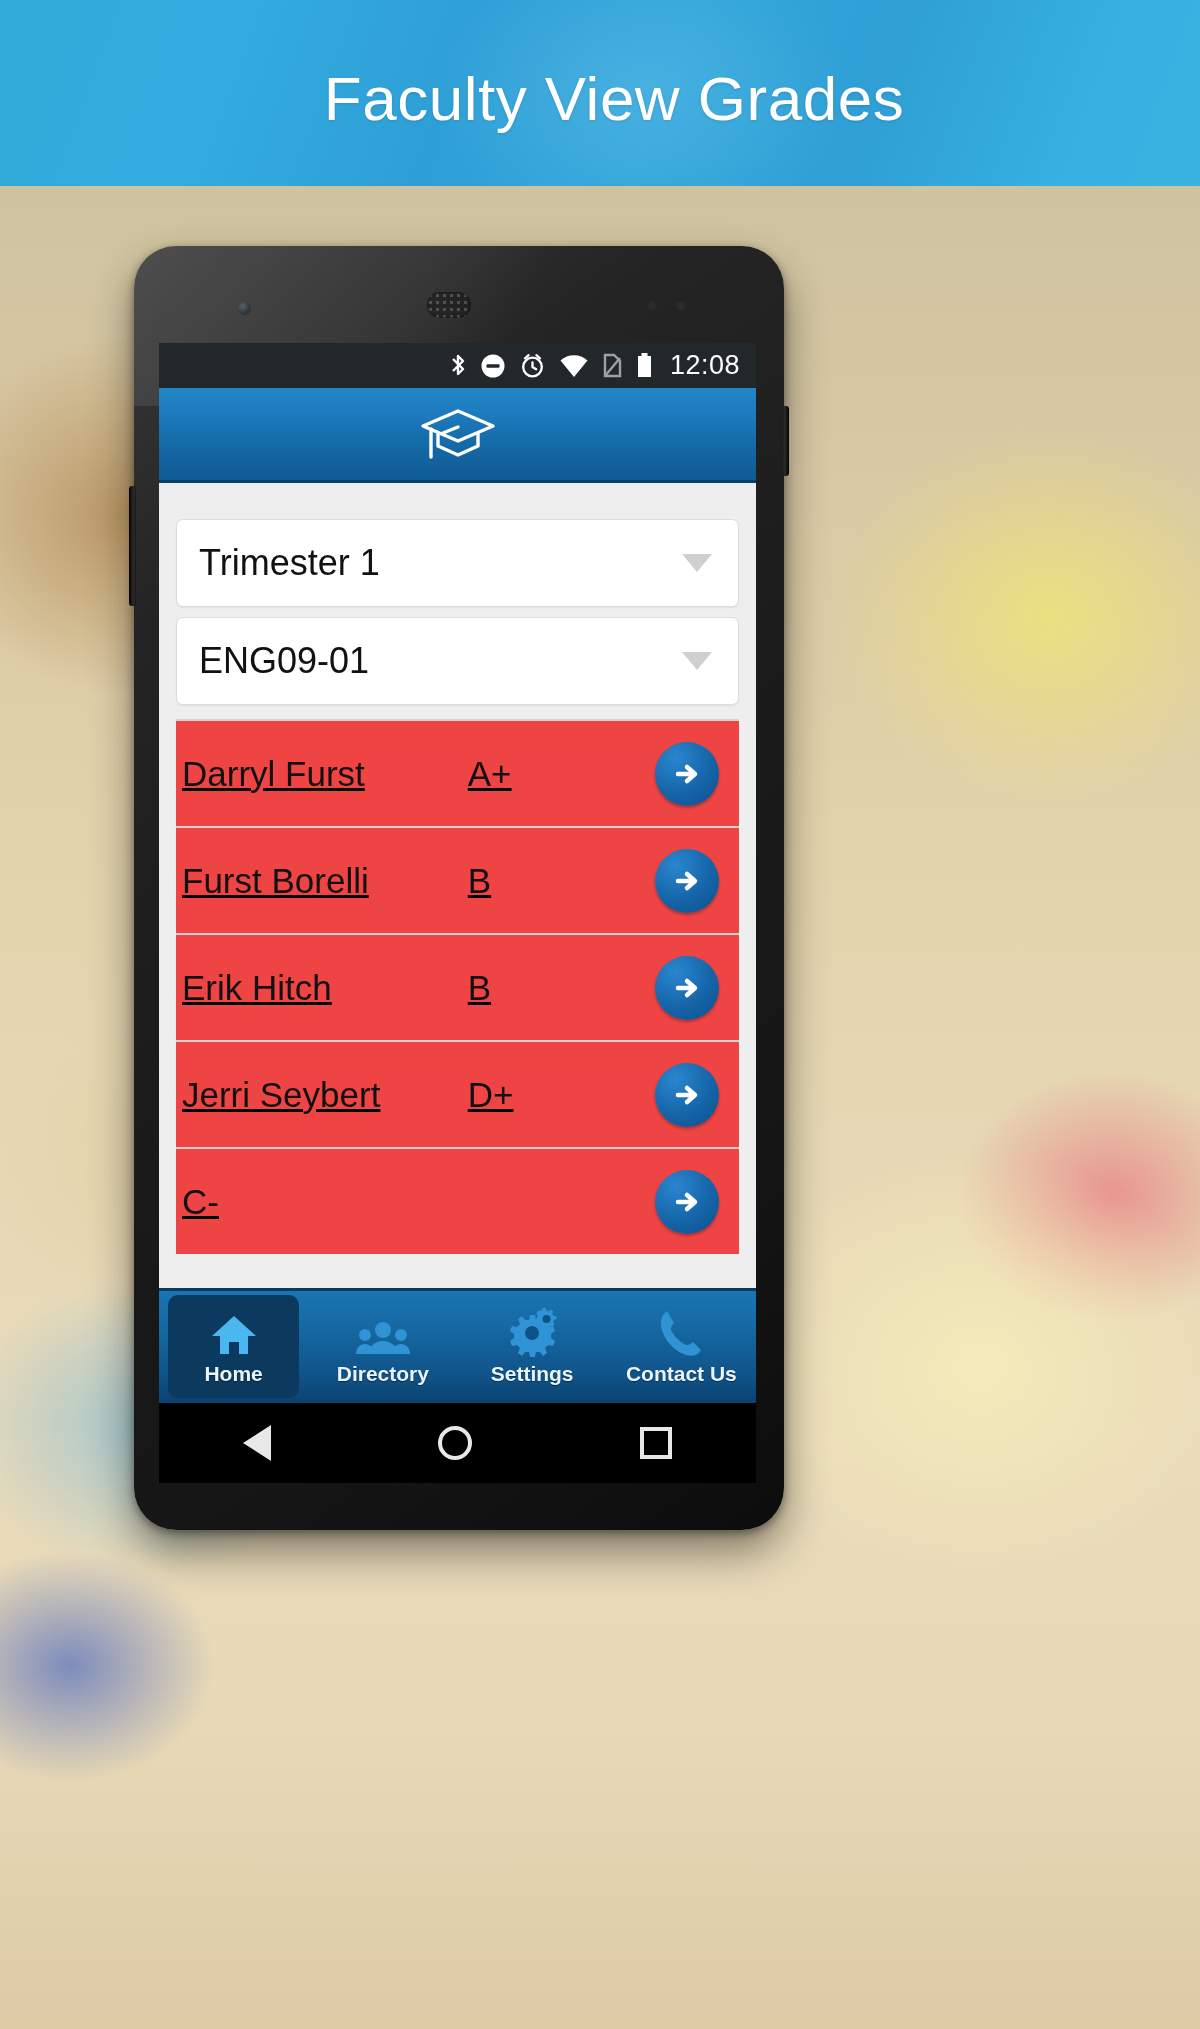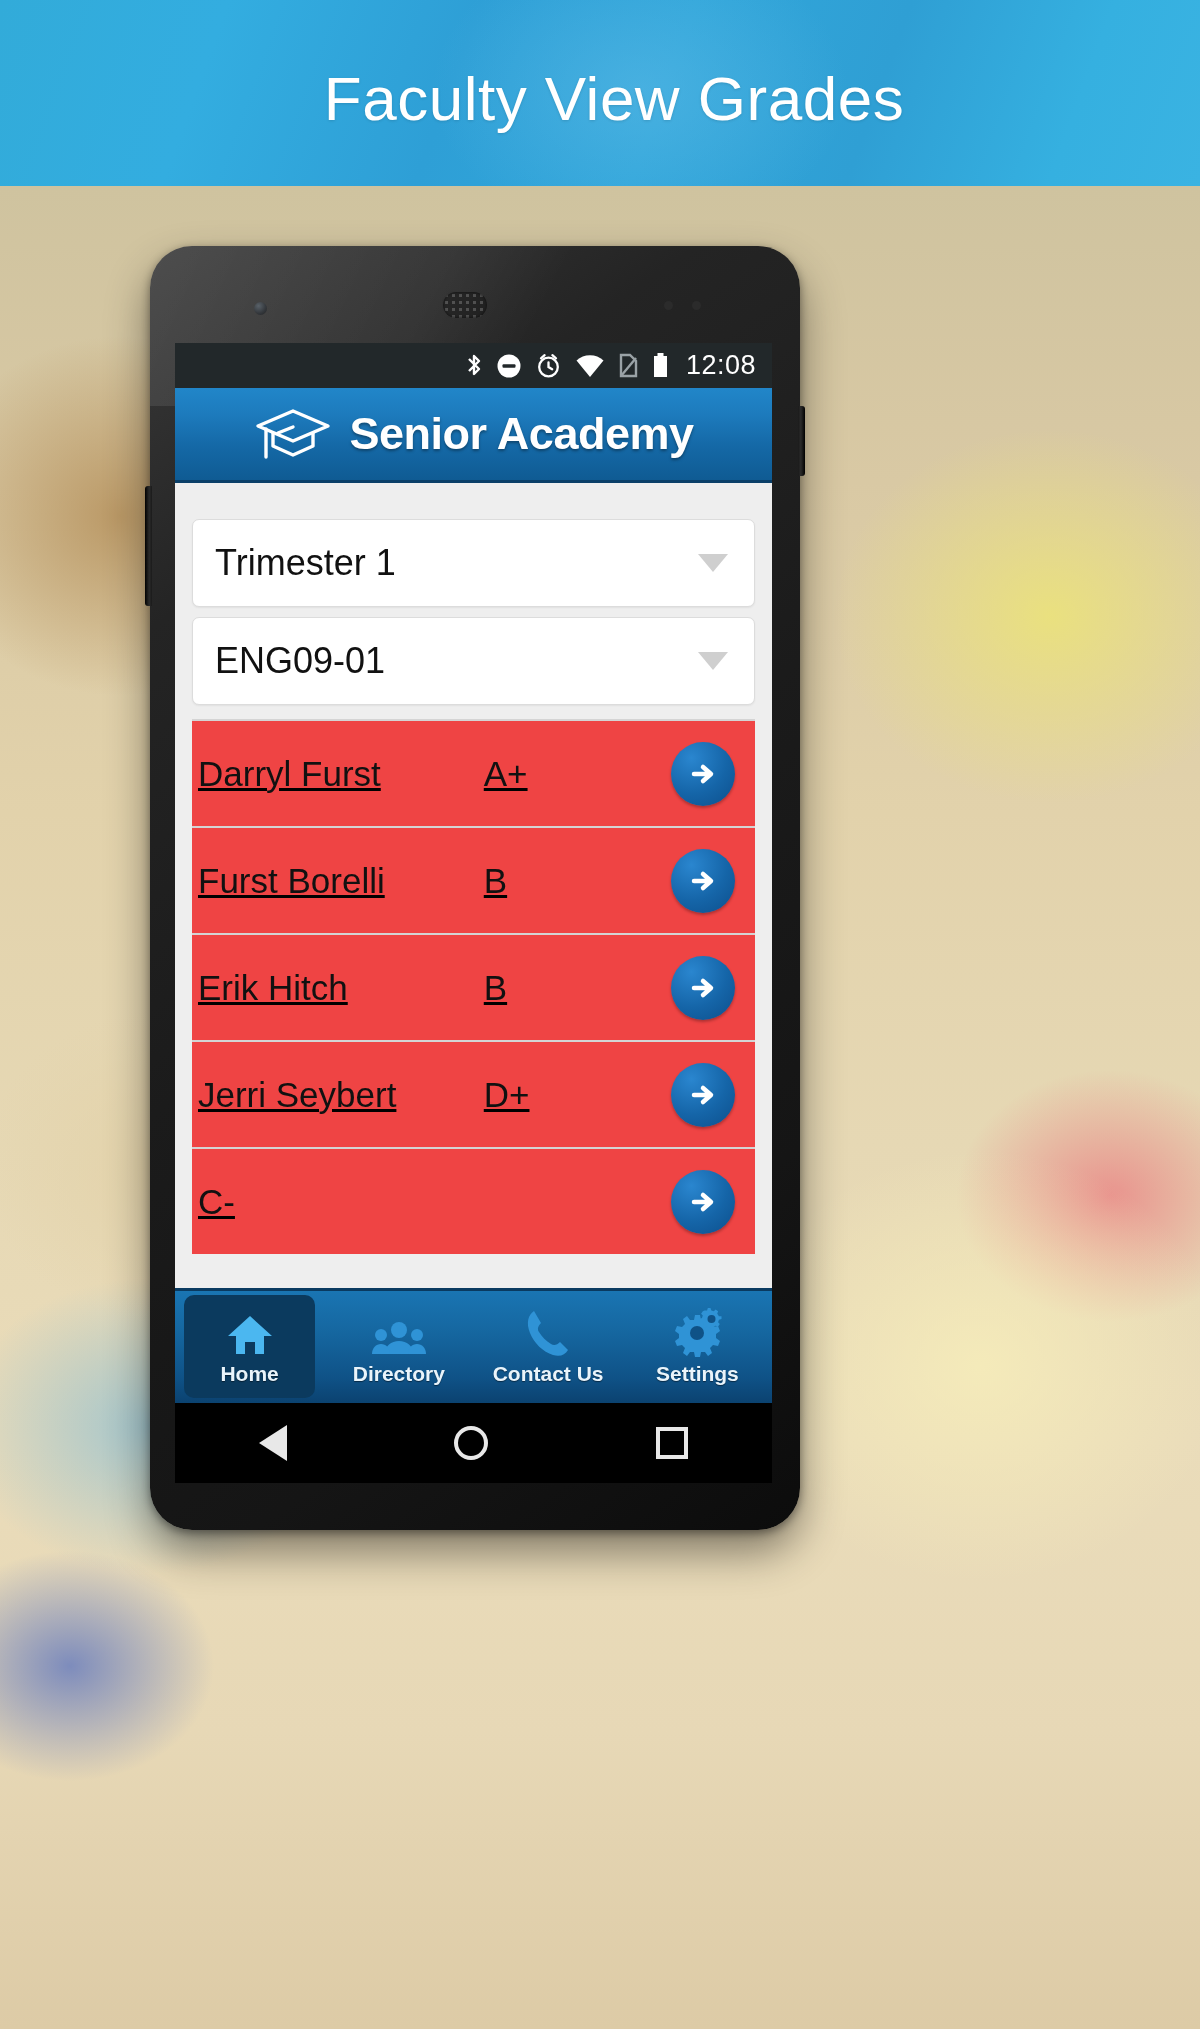--- a/index.html
+++ b/index.html
@@ -39,21 +39,21 @@
       radial-gradient(ellipse 250px 210px at 170px 980px, rgba(226,209,168,.85) 0%, rgba(226,209,168,0) 75%),
       radial-gradient(ellipse 220px 180px at 1110px 1010px, rgba(233,124,128,.75) 0%, rgba(233,124,128,0) 70%),
       radial-gradient(ellipse 200px 160px at 70px 1480px, rgba(84,110,190,.72) 0%, rgba(84,110,190,0) 72%),
       radial-gradient(ellipse 260px 200px at 150px 1240px, rgba(116,182,216,.6) 0%, rgba(116,182,216,0) 74%),
       linear-gradient(180deg,#cfc39f 0%,#d9c9a4 16%,#e2d2ab 34%,#e6d8b4 52%,#eadcba 68%,#e7d8b6 84%,#ddcba6 100%);
     filter:blur(0px);
   }
 
   
   .phone {
-    position:absolute; left:150px; top:246px; width:650px; height:1284px;
+    position:absolute; left:134px; top:246px; width:650px; height:1284px;
     background:linear-gradient(145deg,#3a3a3a 0%,#242424 22%,#1b1b1b 50%,#151515 78%,#0c0c0c 100%);
     border-radius:42px;
     box-shadow:0 22px 44px rgba(0,0,0,.45), 0 3px 10px rgba(0,0,0,.4);
   }
   .phone-gloss {
     position:absolute; left:0; top:0; width:650px; height:160px;
     border-radius:42px 42px 0 0;
     background:linear-gradient(118deg,rgba(255,255,255,.10) 0%,rgba(255,255,255,.05) 42%,rgba(255,255,255,0) 58%);
     pointer-events:none;
   }
@@ -226,21 +226,20 @@
       <div class="sb-time">12:08</div>
     </div>
 
     <div class="appbar">
       <svg width="78" height="58" viewBox="0 0 78 58">
         <path d="M39 6 L74 21 L39 36 L4 21 Z" fill="none" stroke="#fff" stroke-width="3.4" stroke-linejoin="round"></path>
         <path d="M19 27 L19 41 L39 50 L59 41 L59 27" fill="none" stroke="#fff" stroke-width="3.4" stroke-linejoin="round"></path>
         <path d="M12 24 L12 52" fill="none" stroke="#fff" stroke-width="3.4" stroke-linecap="round"></path>
         <path d="M39 22 L24 28" fill="none" stroke="#fff" stroke-width="3.4" stroke-linecap="round"></path>
       </svg>
-      <div class="appbar-title">Senior Academy</div>
     </div>
 
     <div class="content">
 
       <div class="select-box">
         <span class="select-value">Trimester 1</span>
         <span class="caret"></span>
       </div>
 
       <div class="select-box">
@@ -333,46 +332,46 @@
           <svg width="54" height="40" viewBox="0 0 54 40">
             <circle cx="27" cy="12" r="8" fill="#2f93d6"></circle>
             <path d="M13 36 c0-8 6-13 14-13 s14 5 14 13 z" fill="#2f93d6"></path>
             <circle cx="9" cy="17" r="6" fill="#2f93d6"></circle>
             <path d="M0 36 c0-6 4-10 9-10 s9 4 9 10 z" fill="#2f93d6"></path>
             <circle cx="45" cy="17" r="6" fill="#2f93d6"></circle>
             <path d="M36 36 c0-6 4-10 9-10 s9 4 9 10 z" fill="#2f93d6"></path>
           </svg>
         </span>
         <span class="tab-label">Directory</span>
-      </div>
-
-      <div class="tab">
-        <span class="tab-ic">
-          <svg width="48" height="50" viewBox="0 0 48 50">
-            <path d="M10 3 c-6 4 -8 12 -4 22 c4 10 13 19 23 22 c7 2 12 0 15 -5 l-8 -8 c-3 3 -6 4 -9 2 c-5 -3 -9 -7 -12 -12 c-2 -3 -1 -6 2 -9 Z" fill="#2f93d6"></path>
-          </svg>
-        </span>
-        <span class="tab-label">Contact Us</span>
       </div>
 
       <div class="tab">
         <span class="tab-ic">
           <svg width="54" height="50" viewBox="0 0 54 50">
             <g fill="#2f93d6">
               <path d="M20 12 l4 0 1 -5 5 0 1 5 4 0 3 -4 4 3 -2 5 3 3 5 -1 2 5 -4 3 0 4 4 3 -2 5 -5 -1 -3 3 2 5 -4 3 -3 -4 -4 0 -1 5 -5 0 -1 -5 -4 0 -3 4 -4 -3 2 -5 -3 -3 -5 1 -2 -5 4 -3 0 -4 -4 -3 2 -5 5 1 3 -3 -2 -5 4 -3 Z"></path>
             </g>
             <circle cx="27" cy="25" r="7" fill="#0f5287"></circle>
             <g fill="#2f93d6">
               <path d="M40 2 l3 0 1 -3 3 0 1 3 3 1 2 -2 3 2 -1 3 2 3 3 0 0 3 -3 1 -1 3 2 2 -2 3 -3 -1 -3 2 0 3 -3 0 -1 -3 -3 -1 -2 2 -3 -2 1 -3 -2 -3 -3 0 0 -3 3 -1 1 -3 -2 -2 2 -3 Z" transform="translate(-8,-1) scale(0.85) translate(10,2)"></path>
             </g>
             <circle cx="41.5" cy="11" r="4" fill="#0f5287"></circle>
           </svg>
         </span>
         <span class="tab-label">Settings</span>
       </div>
+
+      <div class="tab">
+        <span class="tab-ic">
+          <svg width="48" height="50" viewBox="0 0 48 50">
+            <path d="M10 3 c-6 4 -8 12 -4 22 c4 10 13 19 23 22 c7 2 12 0 15 -5 l-8 -8 c-3 3 -6 4 -9 2 c-5 -3 -9 -7 -12 -12 c-2 -3 -1 -6 2 -9 Z" fill="#2f93d6"></path>
+          </svg>
+        </span>
+        <span class="tab-label">Contact Us</span>
+      </div>
     </div>
   </div>
 
   <div class="navbar">
     <span class="nav-back"></span>
     <span class="nav-home"></span>
     <span class="nav-recent"></span>
   </div>
 </div>
 

